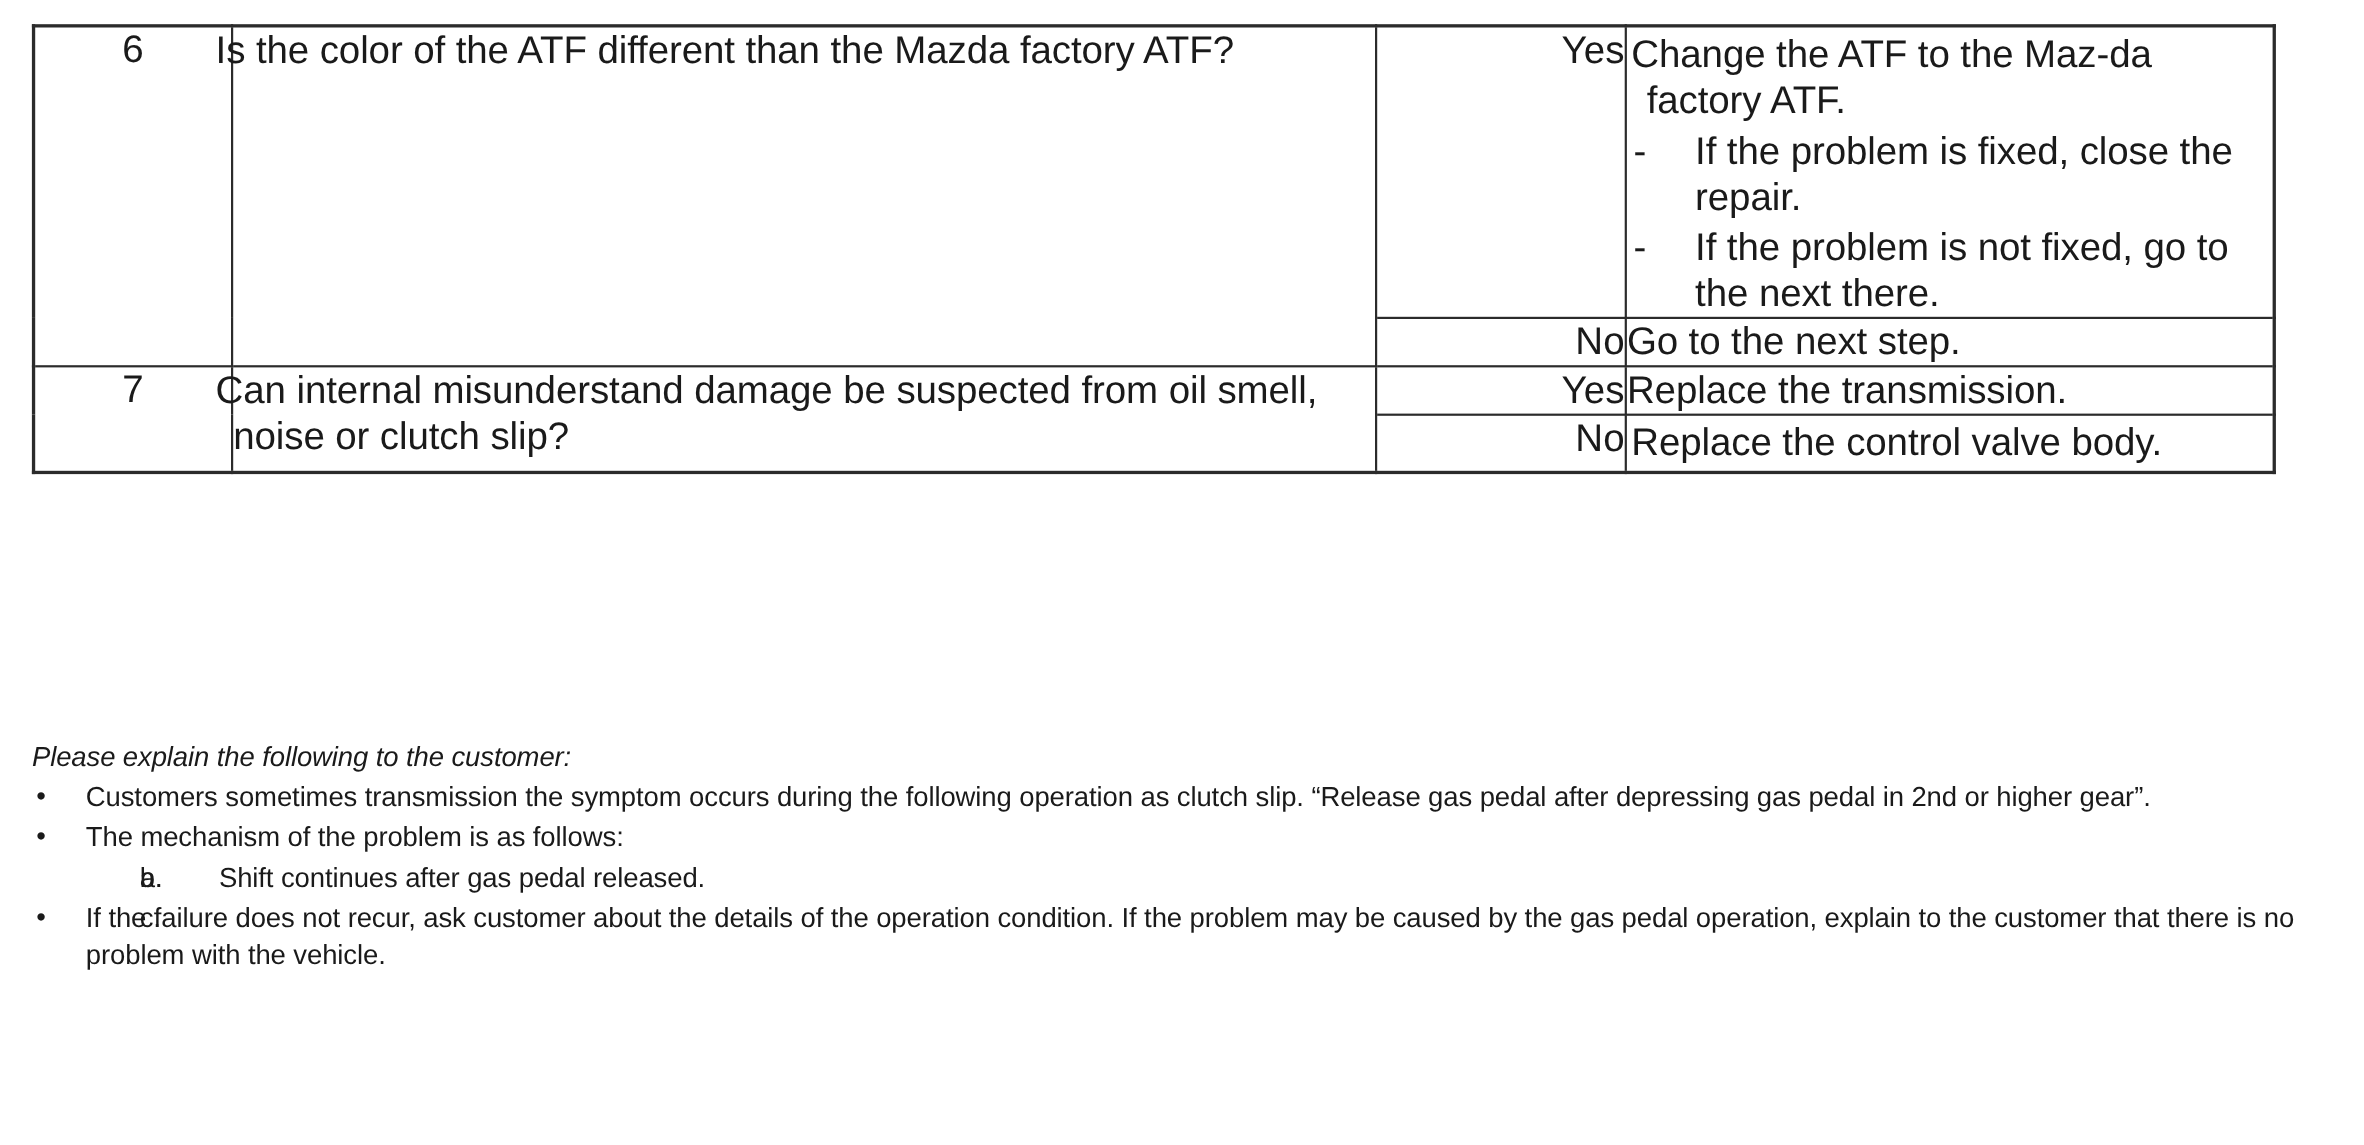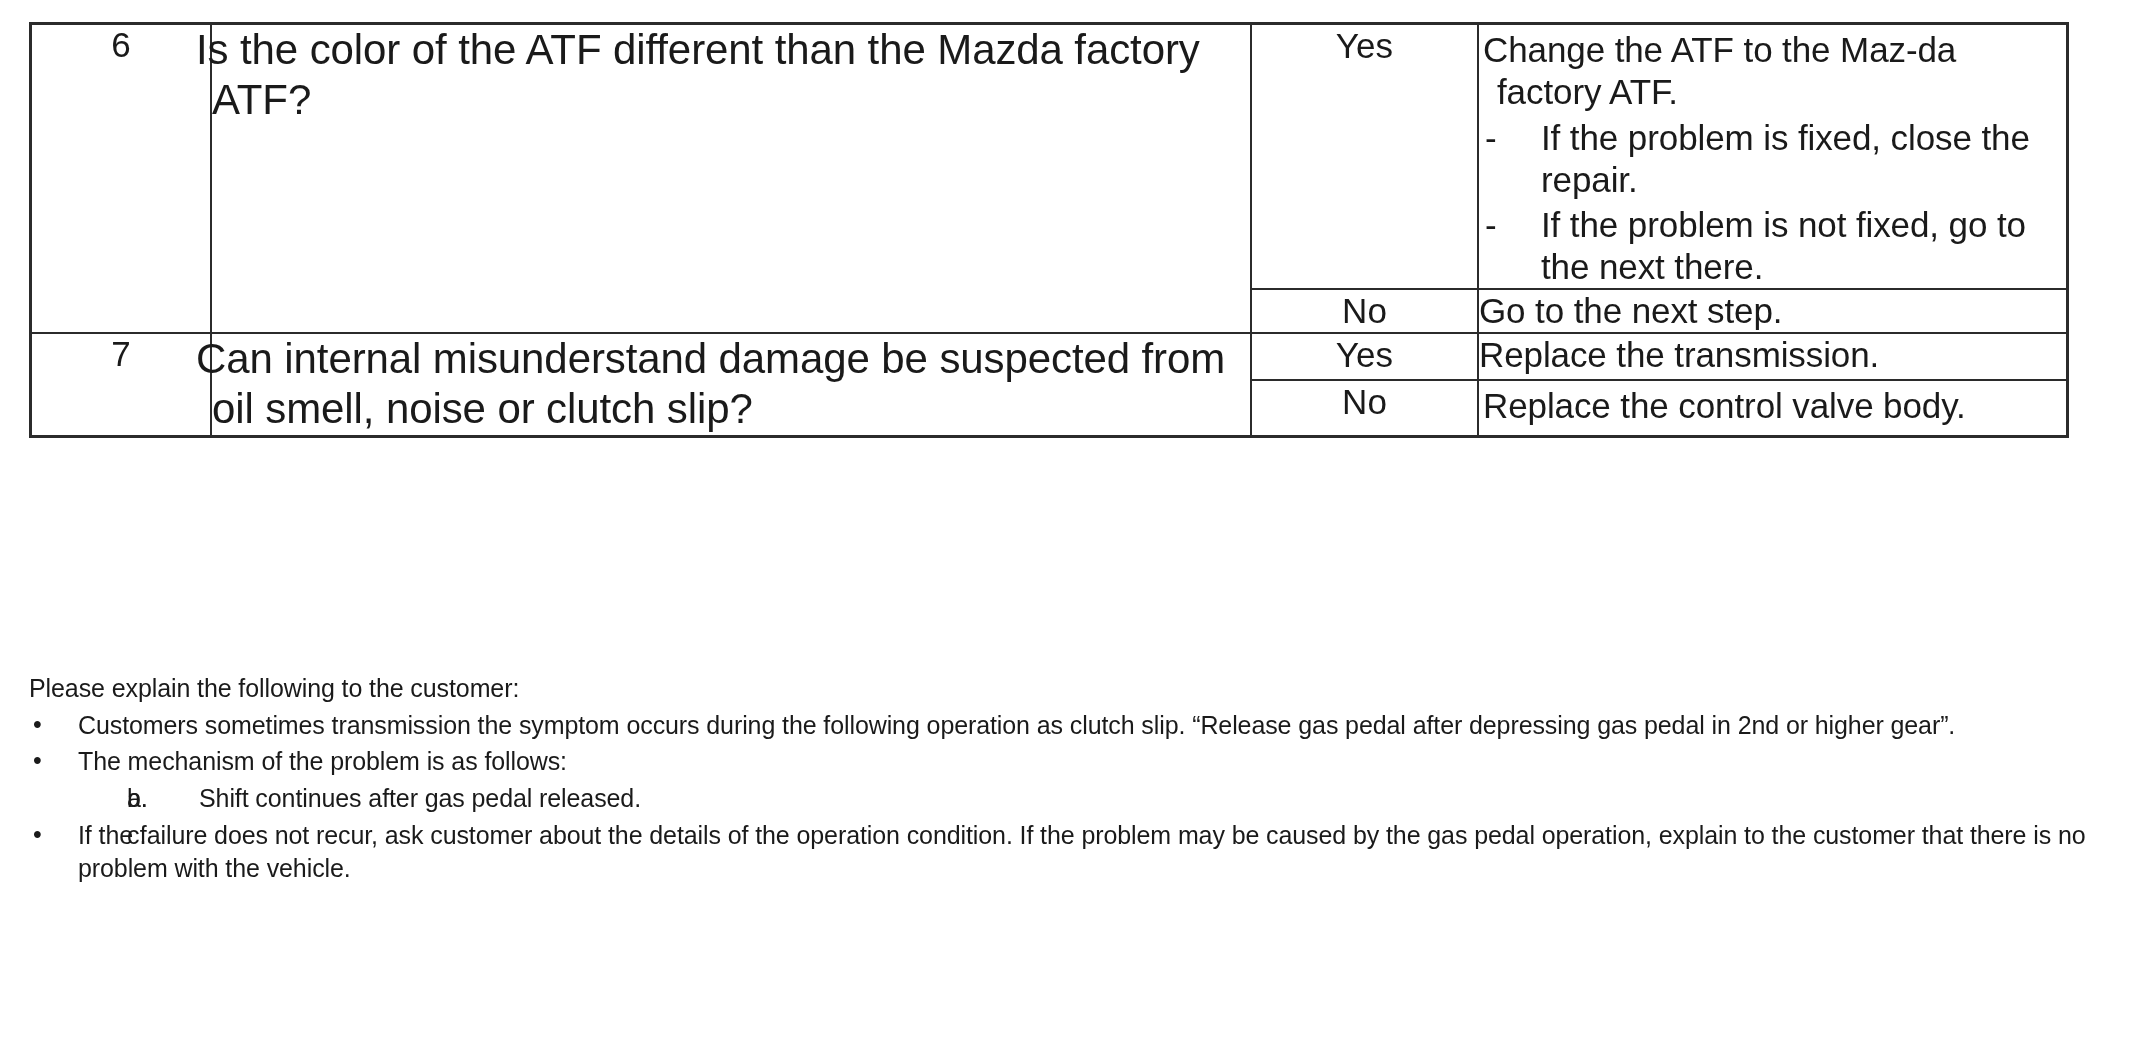--- a/index.html
+++ b/index.html
@@ -49,30 +49,30 @@
 
   .cell-step {
     text-align: center;
     font-size: 35px;
     line-height: 1.15;
     padding: 16px 0 0 0;
     letter-spacing: 0.2px;
   }
 
   .cell-question {
-    font-size: 42px;
+    font-size: 35px;
     line-height: 1.2;
     padding: 16px 14px 10px 18px;
     text-indent: -16px;
     padding-left: 34px;
     letter-spacing: -0.1px;
   }
 
   .cell-answer {
-    text-align: center;
+    text-align: right;
     font-size: 35px;
     line-height: 1.2;
     padding: 15px 0 14px 0;
     letter-spacing: 0.1px;
   }
 
   .cell-action {
     font-size: 35px;
     line-height: 1.2;
     padding: 15px 10px 14px 18px;
@@ -104,20 +104,21 @@
     position: absolute;
     left: 29px;
     top: 672px;
     width: 2080px;
     font-size: 25px;
     line-height: 1.32;
     letter-spacing: -0.1px;
   }
   .notes-intro {
     margin: 0 0 4px 0;
+    font-style: italic;
   }
   .bullet-list {
     list-style: none;
     margin: 0;
     padding: 0;
   }
   .bullet-item {
     position: relative;
     padding-left: 49px;
     margin: 0 0 3px 0;

